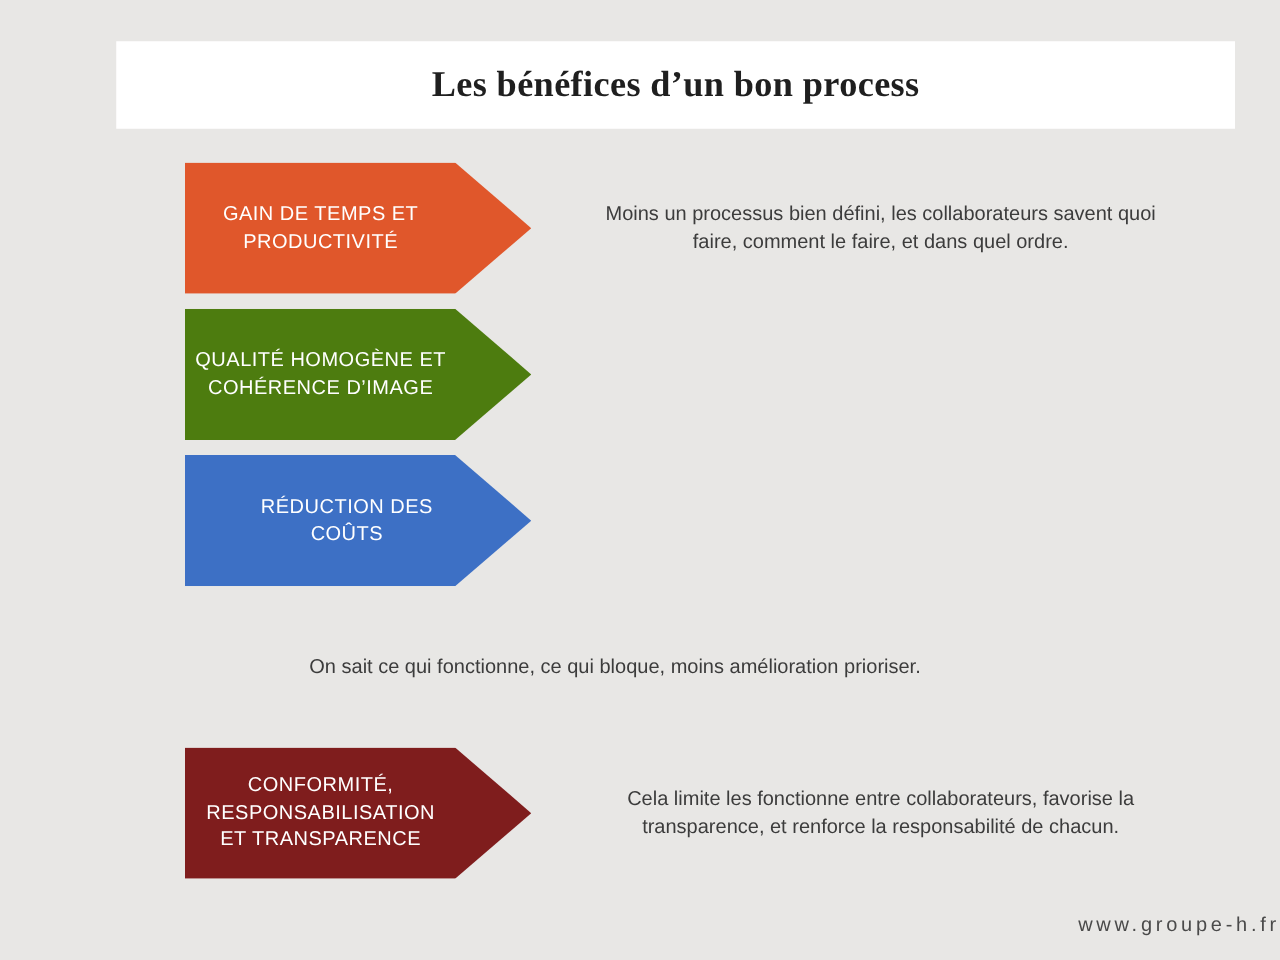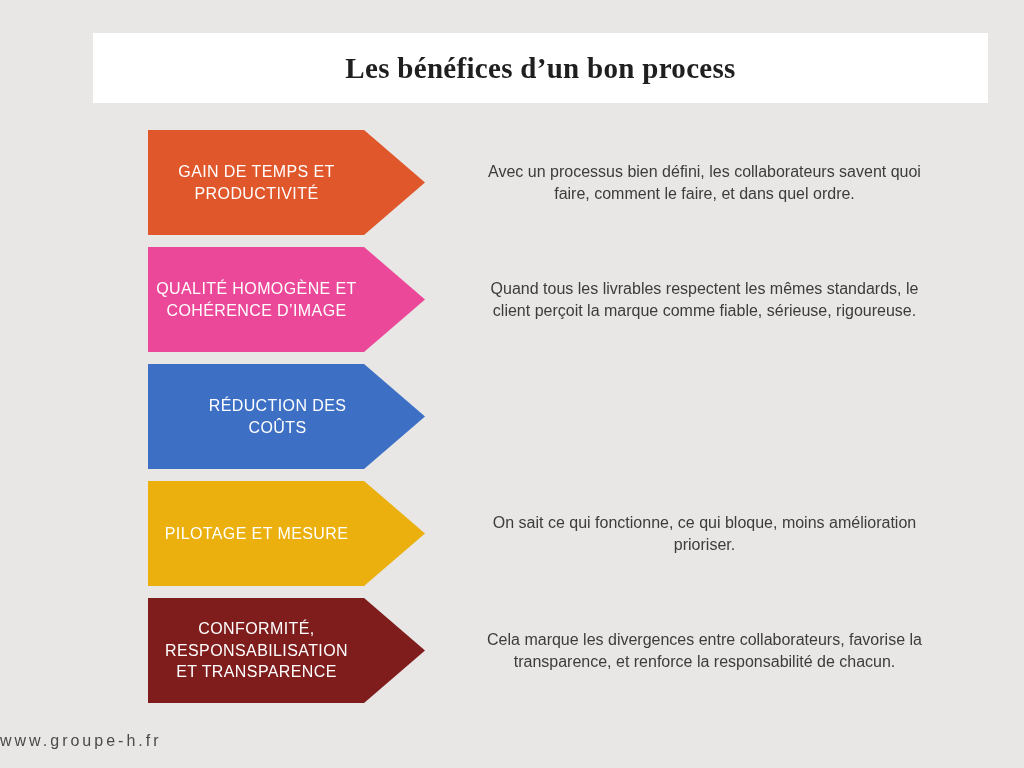--- a/index.html
+++ b/index.html
@@ -75,66 +75,62 @@
     text-align: center;
     color: #3c3c3c;
     font-size: 16px;
     line-height: 1.32;
   }
   .footer {
     position: absolute;
     left: 0;
     right: 0;
     bottom: 18px;
-    text-align: left;
+    text-align: right;
     font-size: 16px;
     letter-spacing: 3px;
     color: #4a4a4a;
   }
 </style>
 </head>
 <body>
 
 <div class="canvas">
 
   <div class="title-bar">
     <h1>Les bénéfices d’un bon process</h1>
   </div>
 
   <div class="rows">
   <div class="row">
     <div class="arrow" style="background: rgb(224, 87, 43);">
       <span class="arrow-label">GAIN DE TEMPS ET PRODUCTIVITÉ</span>
     </div>
-    <div class="desc">Avec un processus bien défini, les collaborateurs savent quoi faire, comment le faire, et dans quel ordre.</div>
+    <div class="desc">Moins un processus bien défini, les collaborateurs savent quoi faire, comment le faire, et dans quel ordre.</div>
   </div>
 
   <div class="row">
-    <div class="arrow" style="background: #ec4899;">
+    <div class="arrow" style="background: #4d7c0f;">
       <span class="arrow-label">QUALITÉ HOMOGÈNE ET COHÉRENCE D’IMAGE</span>
     </div>
-    <div class="desc">Quand tous les livrables respectent les mêmes standards, le client perçoit la marque comme fiable, sérieuse, rigoureuse.</div>
   </div>
 
   <div class="row">
     <div class="arrow" style="background: rgb(61, 112, 197); padding-left: 46px;">
       <span class="arrow-label">RÉDUCTION DES COÛTS</span>
     </div>
   </div>
 
   <div class="row">
-    <div class="arrow" style="background: rgb(235, 176, 13);">
-      <span class="arrow-label">PILOTAGE ET MESURE</span>
-    </div>
     <div class="desc">On sait ce qui fonctionne, ce qui bloque, moins amélioration prioriser.</div>
   </div>
 
   <div class="row">
     <div class="arrow" style="background: #7f1d1d;">
       <span class="arrow-label">CONFORMITÉ, RESPONSABILISATION ET TRANSPARENCE</span>
     </div>
-    <div class="desc">Cela marque les divergences entre collaborateurs, favorise la transparence, et renforce la responsabilité de chacun.</div>
+    <div class="desc">Cela limite les fonctionne entre collaborateurs, favorise la transparence, et renforce la responsabilité de chacun.</div>
   </div>
 </div>
 
   <div class="footer">www.groupe-h.fr</div>
 
 </div>
 
 </body></html>

